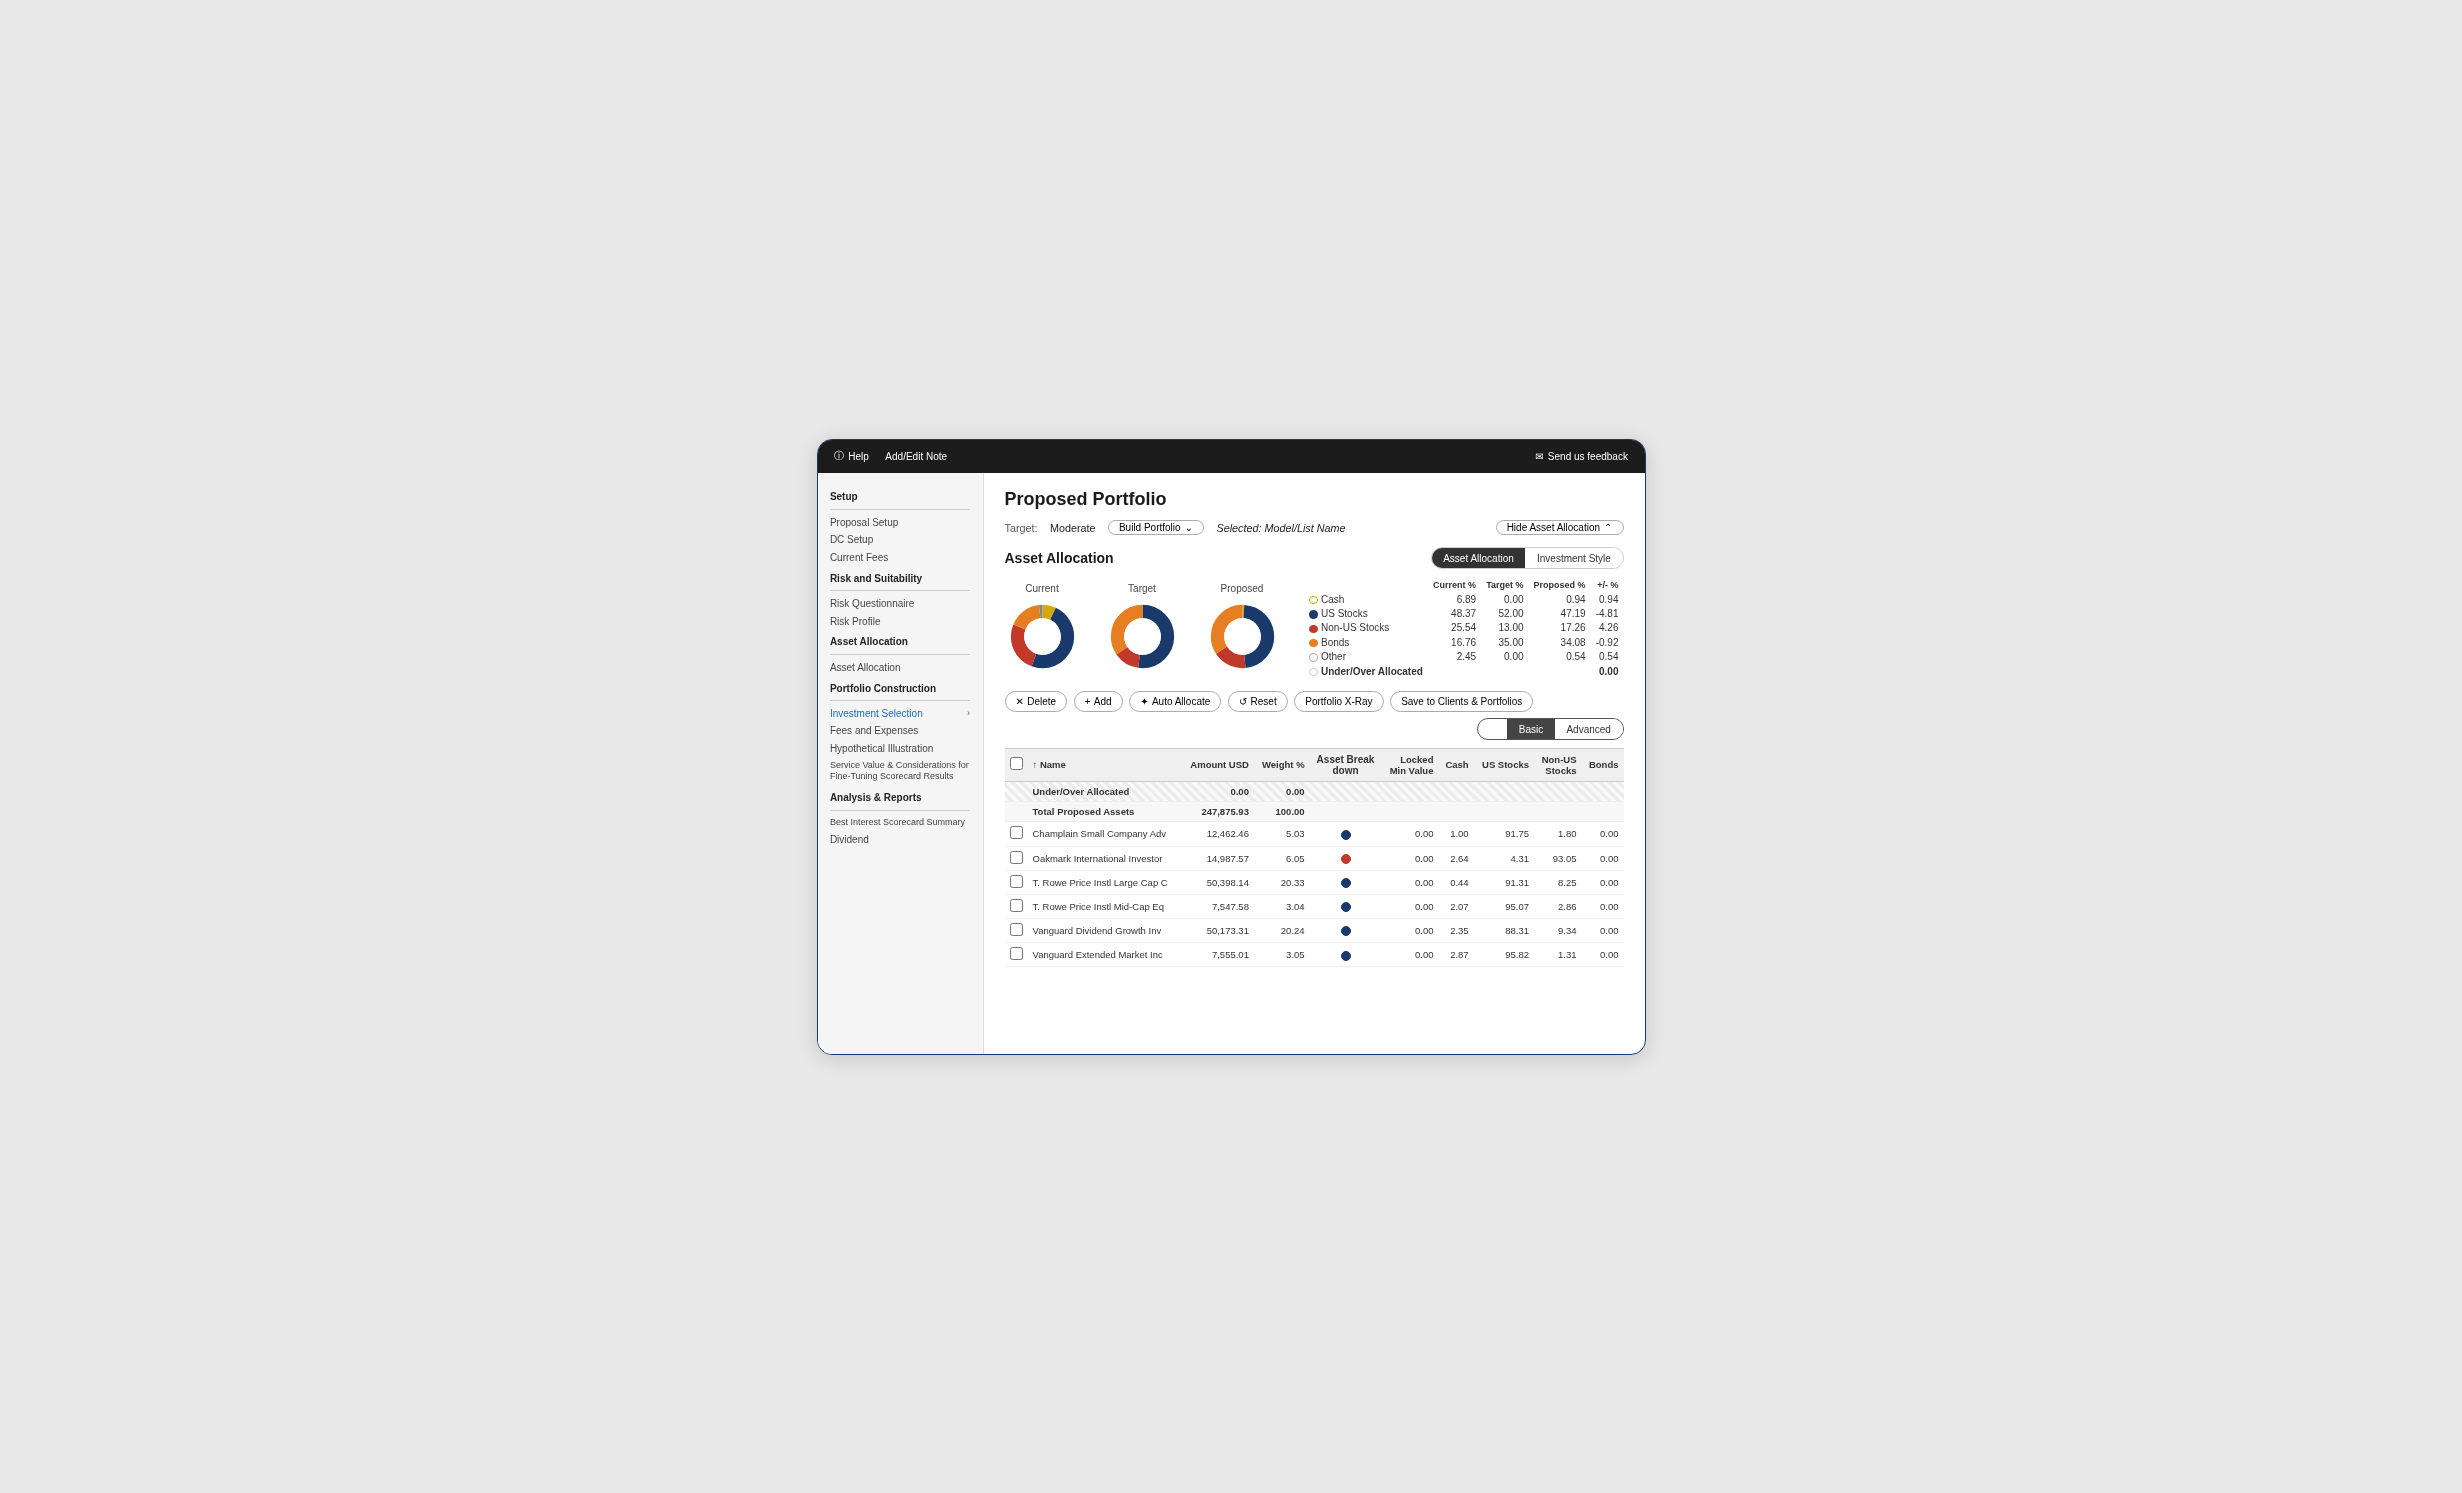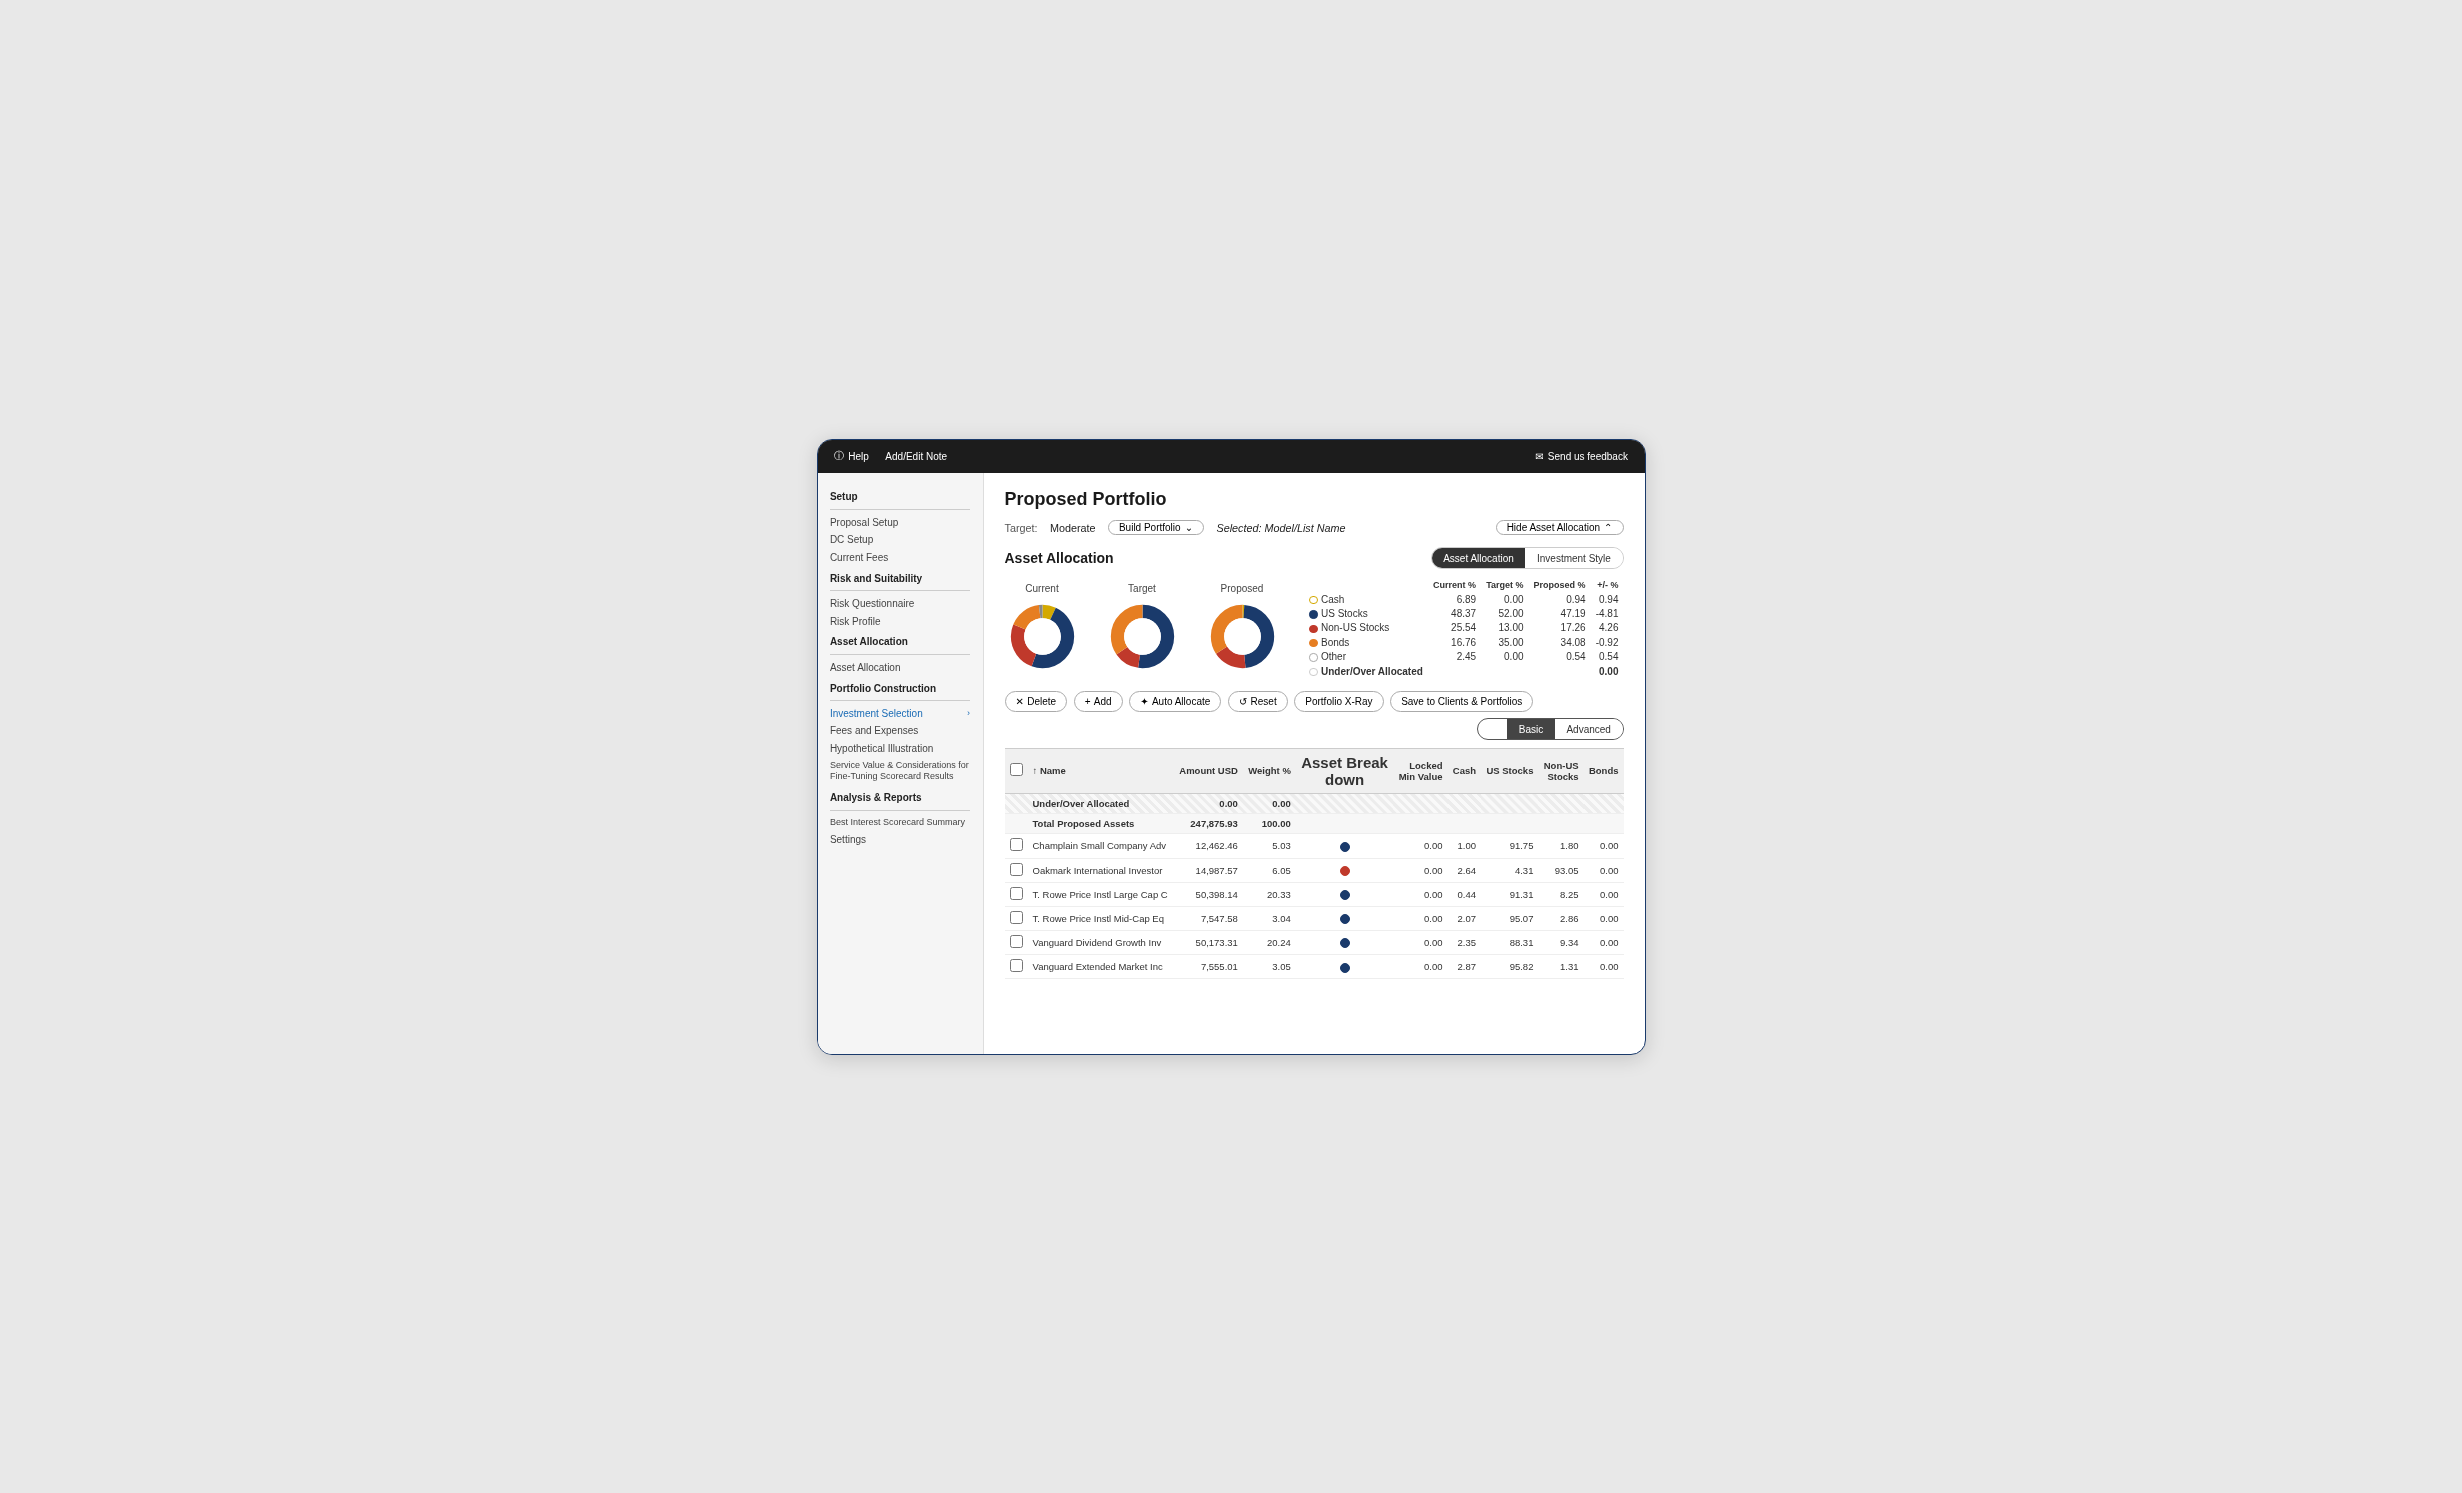--- a/index.html
+++ b/index.html
@@ -298,21 +298,21 @@
       );
     }
     .col-name-cell {
       max-width: 149px;
       overflow: hidden;
       text-overflow: ellipsis;
       white-space: nowrap;
     }
     .th-asset-breakdown {
       text-align: center !important;
-      font-size: 15px;
+      font-size: 10px;
     }
     input[type="checkbox"] { cursor: pointer; }
     .circle-icon {
       display: inline-block;
       width: 10px;
       height: 10px;
       border-radius: 50%;
       vertical-align: middle;
     }
   </style>
@@ -382,21 +382,21 @@
       <div class="sidebar-item" style="font-size:9px;line-height:1.3;padding:2.5px 12.4px;">
           <span>Service Value &amp; Considerations for Fine-Tuning Scorecard Results</span>
         </div>
 
       <div class="sidebar-section-title">Analysis &amp; Reports</div>
       <hr class="sidebar-divider">
       <div class="sidebar-item" style="font-size:9px;line-height:1.3;padding:2.5px 12.4px;">
           <span>Best Interest Scorecard Summary</span>
         </div>
       <div class="sidebar-item">
-          <span>Settings</span>
+          <span>Dividend</span>
         </div>
     </div>
 
     <div class="content">
 
       <div class="page-title">Proposed Portfolio</div>
 
       <div class="target-row">
         <span class="target-label">Target:</span>
         <span class="target-value">Moderate</span>

